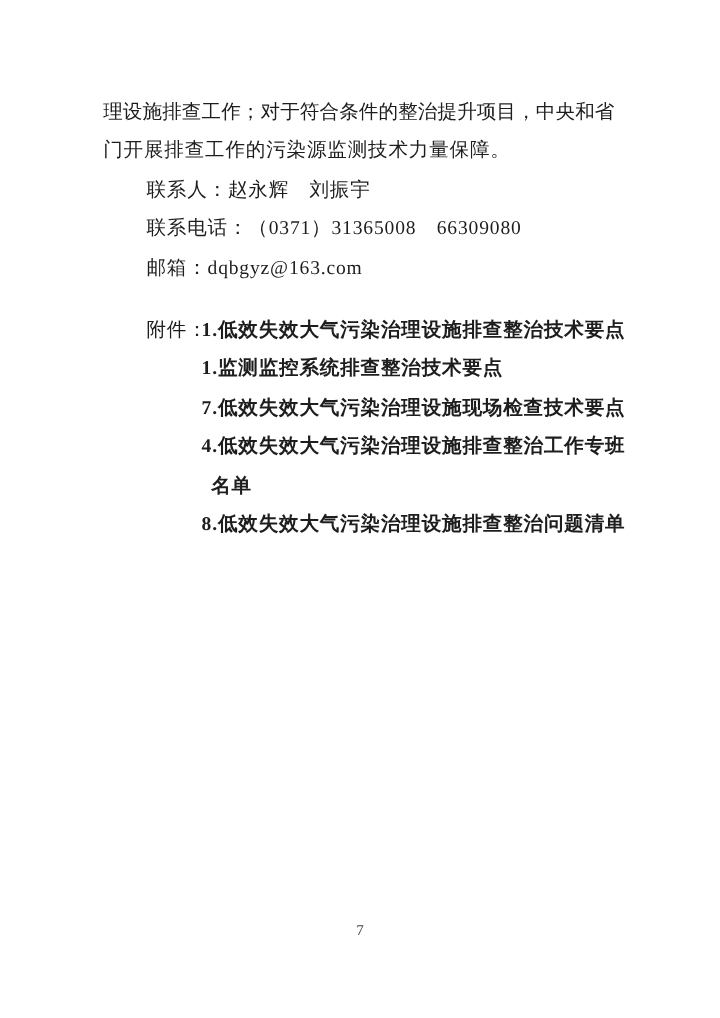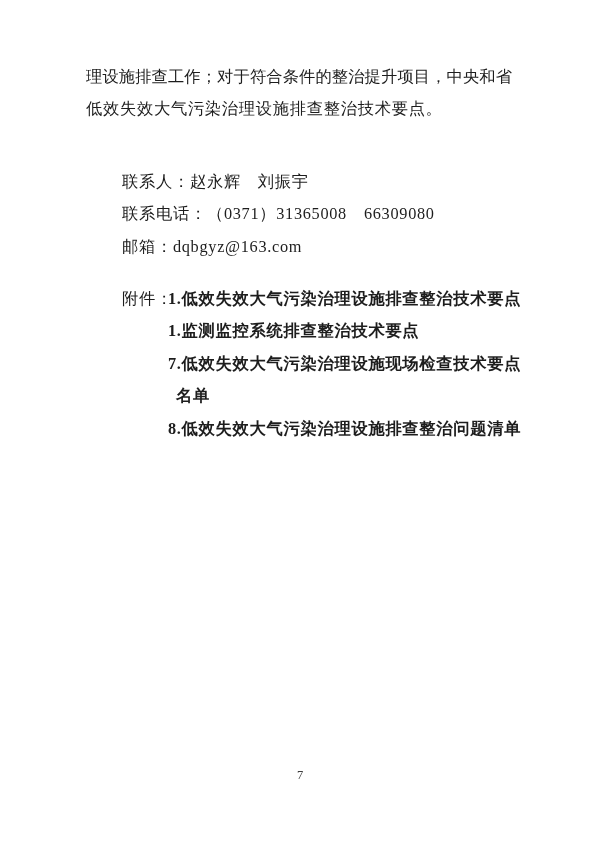--- a/index.html
+++ b/index.html
@@ -12,41 +12,40 @@
     width: 600px;
     height: 848px;
     background: #ffffff;
     overflow: hidden;
     font-family: "Liberation Serif", "DejaVu Serif", serif;
     color: #1d1d1d;
   }
   .content {
     position: absolute;
     left: 86px;
-    top: 61px;
+    top: 77px;
     width: 426px;
     font-size: 16.3px;
     line-height: 32.4px;
   }
   .line {
     display: block;
     white-space: nowrap;
   }
   
   .fill {
     text-align: justify;
     text-align-last: justify;
   }
   
   .sp {
     letter-spacing: 0.7px;
   }
   .contacts {
     margin-left: 36px;
-    margin-top: 40px;
   }
   .attachments {
     margin-top: 20px;
     margin-left: 36px;
     display: flex;
     align-items: flex-start;
   }
   .att-label {
     flex: 0 0 46px;
     width: 46px;
@@ -70,35 +69,36 @@
   }
 </style>
 </head>
 <body>
 
 <div class="page">
   <div class="content">
 
     <div class="para">
       <div class="line fill">理设施排查工作；对于符合条件的整治提升项目，中央和省</div>
-      <div class="line sp">低效失效大气污染治理设施排查整治技术要点。</div>
+      <div class="line sp">门开展排查工作的污染源监测技术力量保障。</div>
     </div>
 
     <div class="contacts">
       <div class="line sp">联系人：赵永辉　刘振宇</div>
       <div class="line sp">联系电话：（0371）31365008　66309080</div>
       <div class="line sp">邮箱：dqbgyz@163.com</div>
     </div>
 
     <div class="attachments">
       <div class="att-label line sp">附件：</div>
       <div class="att-items">
         <div class="line sp">1.低效失效大气污染治理设施排查整治技术要点</div>
         <div class="line sp">1.监测监控系统排查整治技术要点</div>
         <div class="line sp">7.低效失效大气污染治理设施现场检查技术要点</div>
+        <div class="line sp">4.低效失效大气污染治理设施排查整治工作专班</div>
         <div class="line sp wrap-cont">名单</div>
         <div class="line sp">8.低效失效大气污染治理设施排查整治问题清单</div>
       </div>
     </div>
 
   </div>
 
   <div class="page-number">7</div>
 </div>
 

